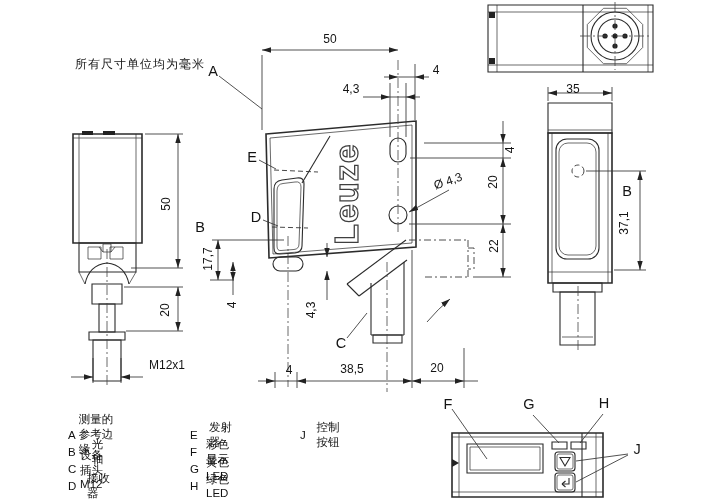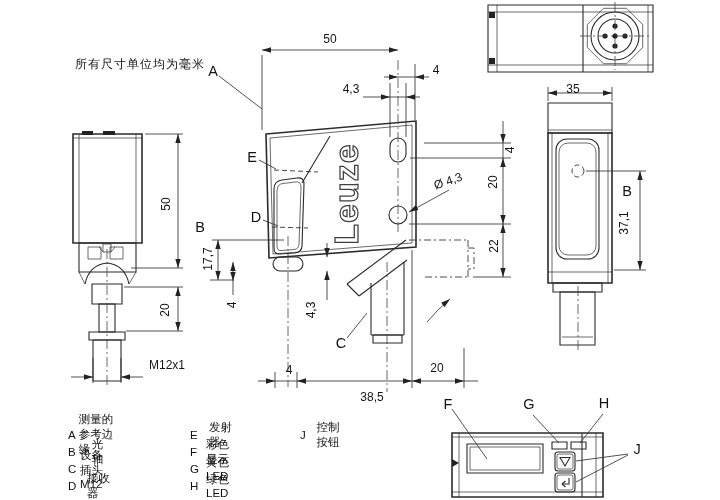--- a/index.html
+++ b/index.html
@@ -254,21 +254,21 @@
 <span class="lbl rot" style="left:165px;top:310px;">20</span>
 <span class="lbl" style="left:167px;top:365px;">M12x1</span>
 <span class="lbl" style="left:330px;top:39px;">50</span>
 <span class="lbl" style="left:351px;top:89px;">4,3</span>
 <span class="lbl" style="left:436px;top:70px;">4</span>
 <span class="lbl rotdia" style="left:448px;top:181px;">Ø 4,3</span>
 <span class="lbl rot" style="left:208px;top:259px;">17,7</span>
 <span class="lbl rot" style="left:232px;top:305px;">4</span>
 <span class="lbl rot" style="left:311px;top:310px;">4,3</span>
 <span class="lbl" style="left:289px;top:370px;">4</span>
-<span class="lbl" style="left:372px;top:369px;margin-top:28px;">38,5</span>
+<span class="lbl" style="left:352px;top:369px;">38,5</span>
 <span class="lbl" style="left:437px;top:368px;">20</span>
 <span class="lbl rot" style="left:510px;top:150px;">4</span>
 <span class="lbl rot" style="left:493px;top:182px;">20</span>
 <span class="lbl rot" style="left:494px;top:246px;">22</span>
 <span class="lbl" style="left:573px;top:89px;">35</span>
 <span class="lbl rot" style="left:624px;top:223px;">37,1</span>
 
 <div class="legend">
   <div class="legend-col" style="left:68px;top:426px;">
     <div class="legend-row">

